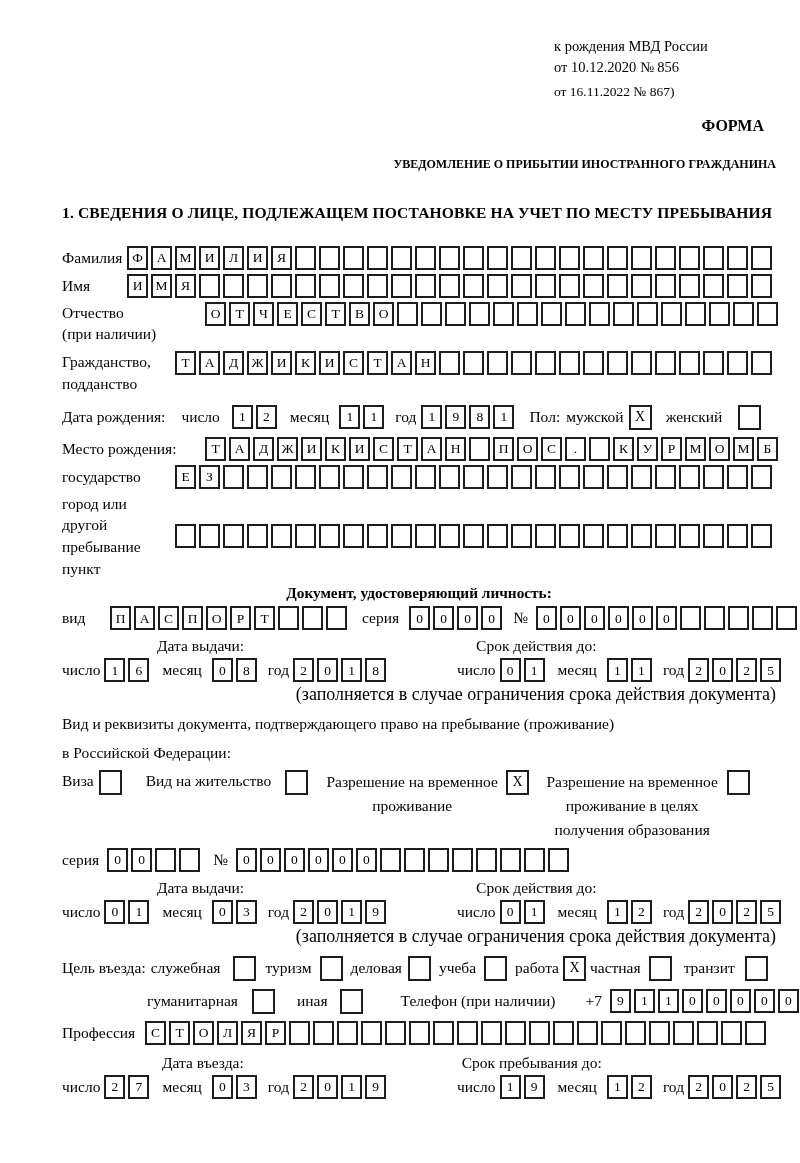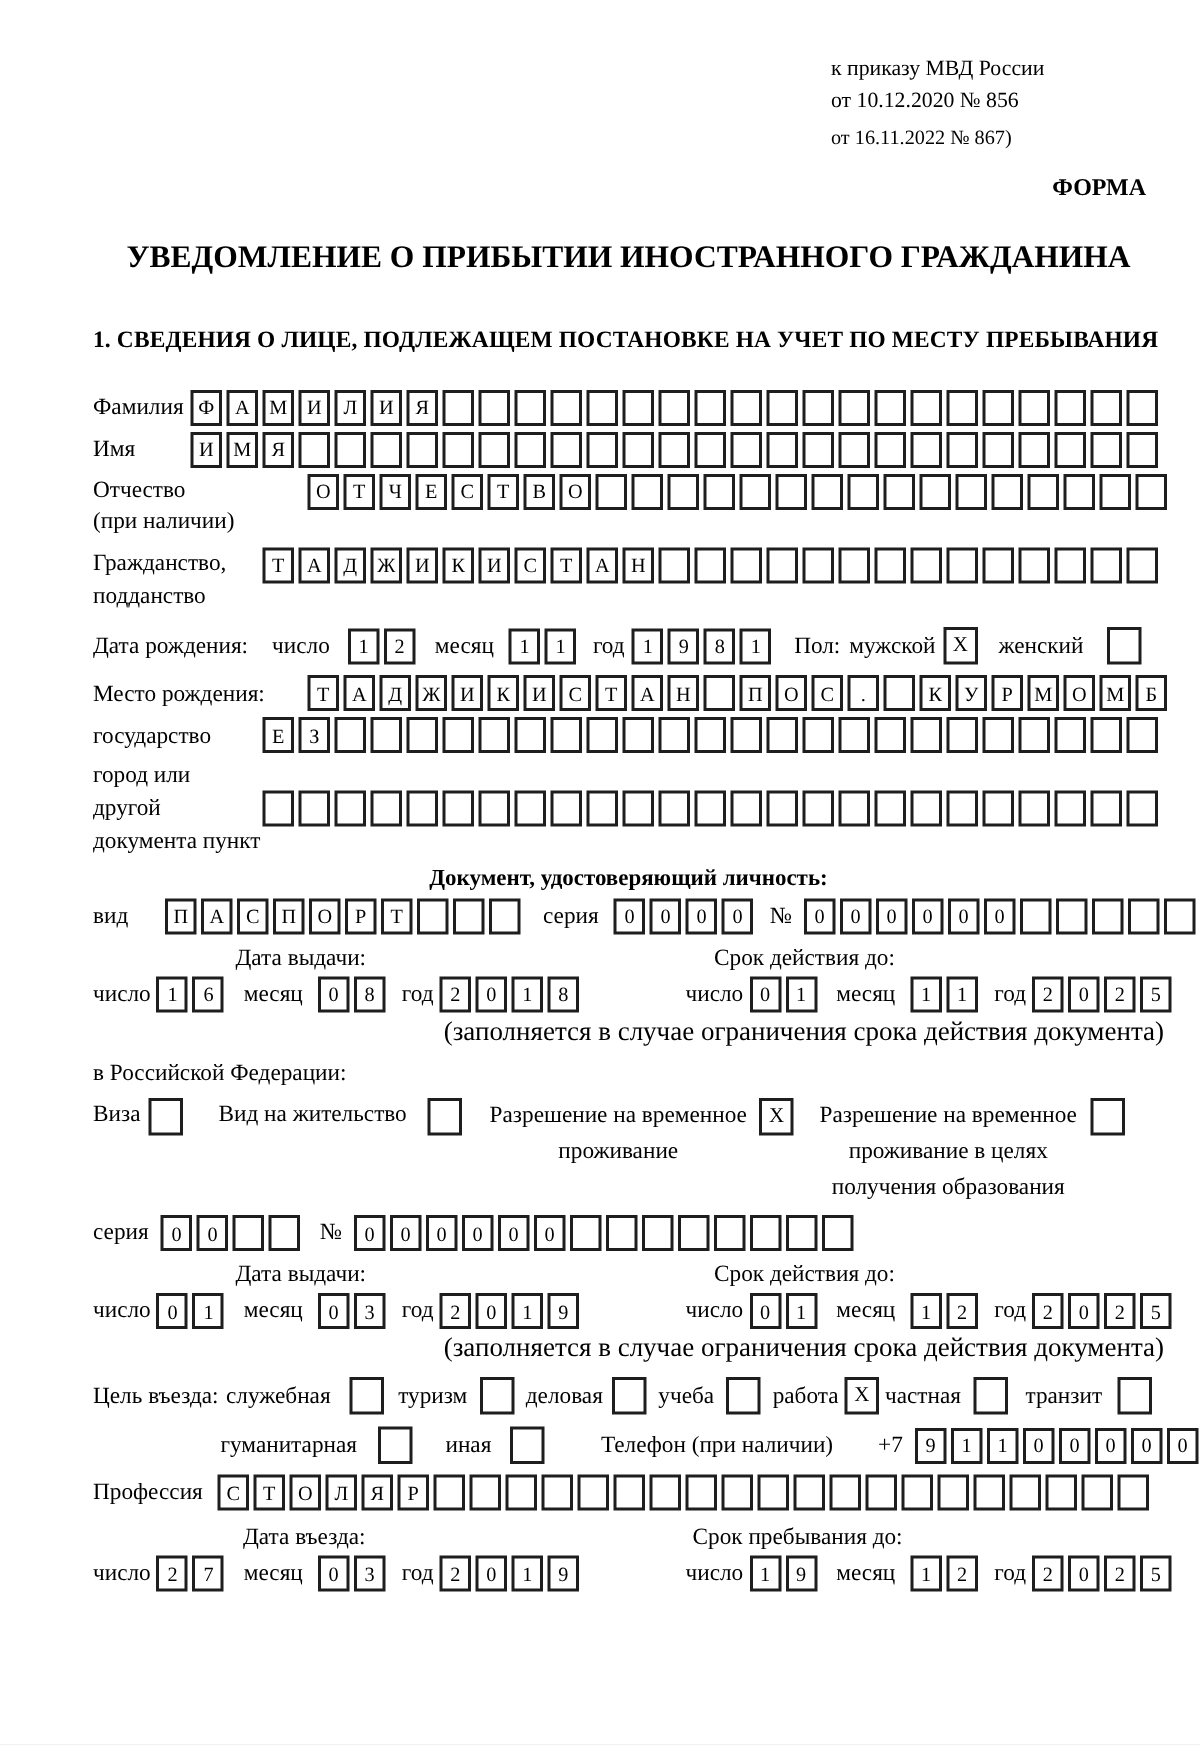--- a/index.html
+++ b/index.html
@@ -5,21 +5,21 @@
   html,body{margin:0;padding:0;background:#e8e8e8;}
   .page{
     width:800px;height:1163px;margin:0 auto;background:#ffffff;color:#000;
     font-family:"Liberation Serif","DejaVu Serif",serif;
     box-sizing:border-box;padding:36px 24px 0 62px;overflow:hidden;position:relative;
   }
   .hdr{width:222px;margin-left:auto;font-size:14.5px;line-height:1.44;}
   .hdr .sm{font-size:13.5px;}
   .hdr .gap{height:4px;}
   .forma{text-align:right;font-weight:bold;font-size:16px;margin-top:16px;padding-right:12px;}
-  .title{text-align:center;font-weight:bold;font-size:21px;line-height:1.55;margin-top:20px;}
+  .title{text-align:right;font-weight:bold;font-size:12px;line-height:1.55;margin-top:20px;}
   .blank{display:inline-block;width:56px;border-bottom:2px solid #3a3a3a;height:0.9em;margin-left:10px;}
   .sec{font-weight:bold;font-size:15.6px;margin-top:30px;letter-spacing:0.1px;}
   .frow{display:flex;align-items:center;margin-top:4px;}
   .fstart{align-items:flex-start;}
   .lbl{font-size:15.5px;flex-shrink:0;line-height:1.4;}
   .grid{display:flex;flex-shrink:0;}
   .cell{
     box-sizing:border-box;width:21px;height:24px;border:2px solid #1e1e1e;margin-right:3px;
     display:flex;align-items:center;justify-content:center;
     font-size:13.5px;line-height:1;flex-shrink:0;background:#fff;
@@ -30,21 +30,21 @@
   .note{font-size:18px;}
   .heads{display:flex;font-size:15.5px;margin-top:7px;}
   .optlbl{font-size:15.5px;text-align:center;line-height:1.55;flex-shrink:0;}
 </style>
 </head>
 <body>
 
 <div class="page">
 
   <div class="hdr">
-    <div>к приказу МВД России</div>
+    <div>к рождения МВД России</div>
     <div>от 10.12.2020 № 856</div>
     <div class="gap"></div>
     <div class="sm">от 16.11.2022 № 867)</div>
   </div>
 
   <div class="forma">ФОРМА</div>
 
   <div class="title">
     <div>УВЕДОМЛЕНИЕ О ПРИБЫТИИ ИНОСТРАННОГО ГРАЖДАНИНА</div>
   </div>
@@ -269,21 +269,21 @@
         <span class="cell"></span>
         <span class="cell"></span>
         <span class="cell"></span>
         <span class="cell"></span>
         <span class="cell"></span>
       </span>
   </div>
   <div class="frow">
     <span class="lbl" style="width:113px">
       <span>город или другой</span><br>
-      <span>документа пункт</span>
+      <span>пребывание пункт</span>
     </span>
     <span class="grid">
         <span class="cell"></span>
         <span class="cell"></span>
         <span class="cell"></span>
         <span class="cell"></span>
         <span class="cell"></span>
         <span class="cell"></span>
         <span class="cell"></span>
         <span class="cell"></span>
@@ -383,20 +383,21 @@
     <span class="grid" style="margin-left:4px">
         <span class="cell">2</span>
         <span class="cell">0</span>
         <span class="cell">2</span>
         <span class="cell">5</span>
       </span>
   </div>
 
   <div class="note" style="text-align:right;margin-top:2px">(заполняется в случае ограничения срока действия документа)</div>
 
+  <div class="lbl" style="margin-top:8px">Вид и реквизиты документа, подтверждающего право на пребывание (проживание)</div>
   <div class="lbl" style="margin-top:7px">в Российской Федерации:</div>
 
   <div class="frow fstart" style="margin-top:6px">
     <span class="lbl">Виза</span>
     <span class="cb" style="margin-left:5px">
         <span class="cell"></span>
       </span>
     <span class="lbl" style="margin-left:24px">Вид на жительство</span>
     <span class="cb" style="margin-left:14px">
         <span class="cell"></span>

